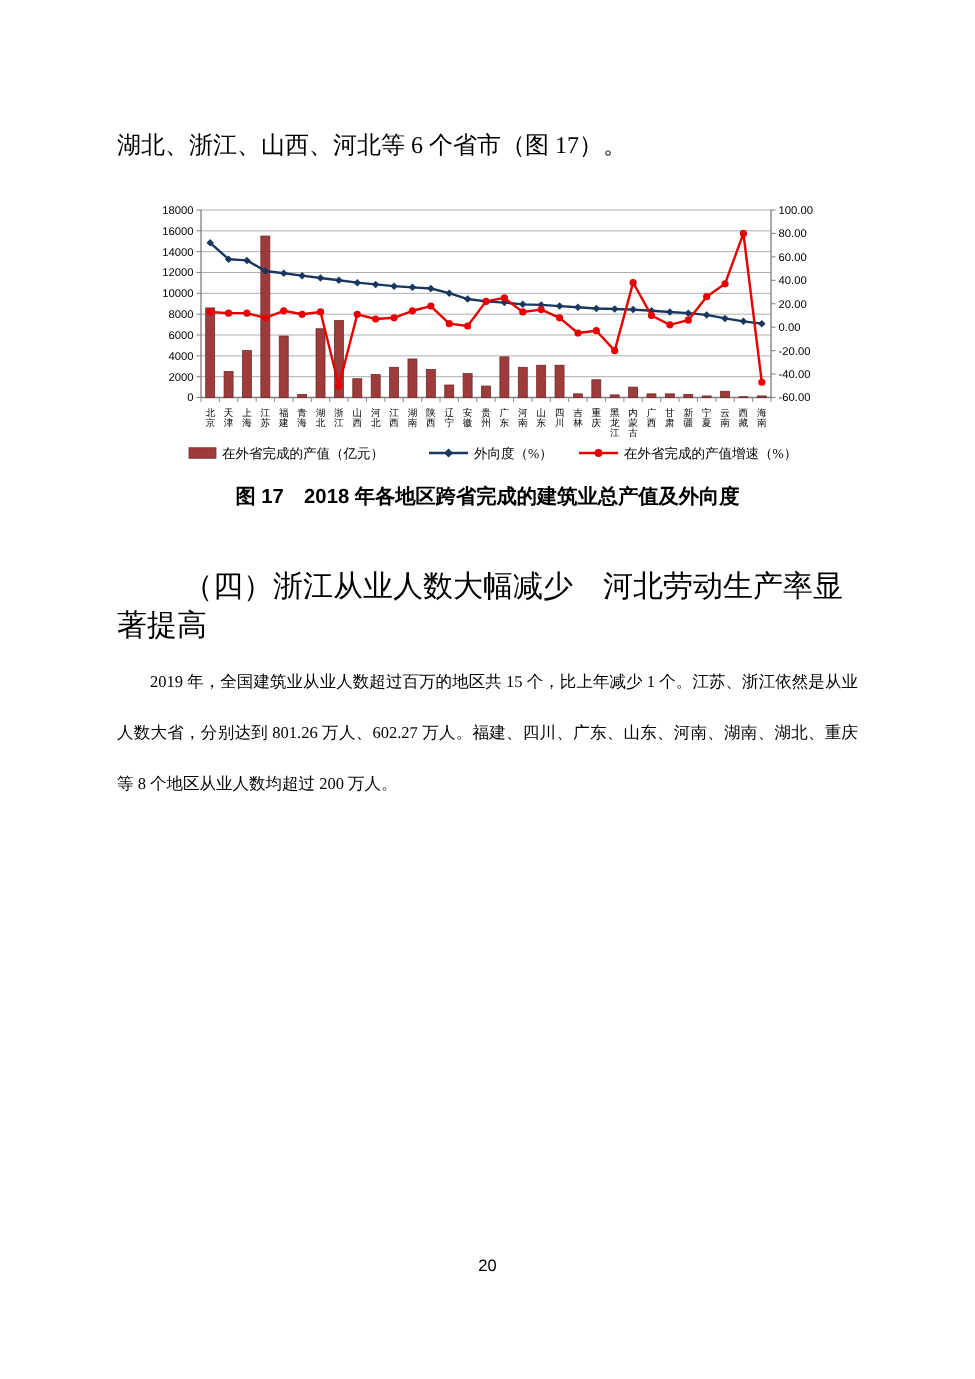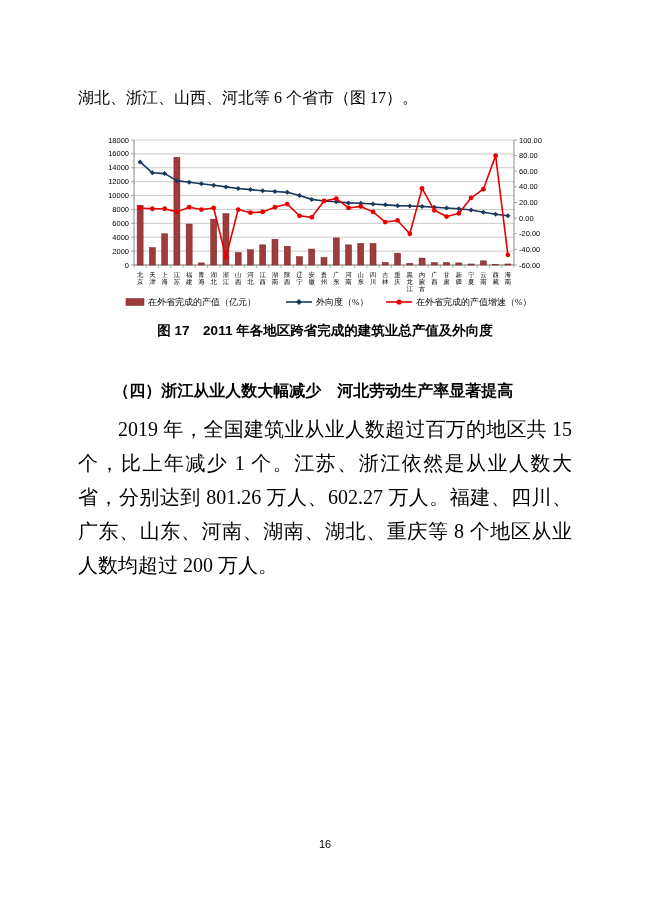--- a/index.html
+++ b/index.html
@@ -28,28 +28,28 @@
     margin-top:8px;
     font-family:"Liberation Sans", sans-serif;
     font-weight:bold;
     font-size:13.5px;
     text-align:center;
     white-space:pre;
   }
   .section-heading {
     margin-top:38px;
     font-family:"Liberation Sans", sans-serif;
-    font-weight:bold;
-    font-size:16px;
+    font-weight:normal;
+    font-size:20px;
     text-indent:2.2em;
     line-height:26px;
   }
   .body-para {
     margin-top:8px;
-    font-size:20px;
+    font-size:11px;
     line-height:34px;
     text-align:justify;
     text-indent:2em;
   }
   .body-para + .body-para { margin-top:0; }
   .page-number {
     position:absolute; top:838px; left:0;
     width:100%; text-align:center;
     font-family:"Liberation Sans", sans-serif;
     font-size:11px;
@@ -293,23 +293,23 @@
           <rect x="36" y="164.5" width="18" height="7" fill="#9E3B3B" stroke="#6e2424" stroke-width="0.5"></rect>
           <text x="58" y="171">在外省完成的产值（亿元）</text>
           <line x1="196" y1="168" x2="222" y2="168" stroke="#17375E" stroke-width="1.6"></line>
           <path d="M 209 165 L 212 168 L 209 171 L 206 168 Z" fill="#17375E"></path>
           <text x="226" y="171">外向度（%）</text>
           <line x1="296" y1="168" x2="322" y2="168" stroke="#E60000" stroke-width="1.6"></line>
           <circle cx="309" cy="168" r="2.6" fill="#E60000"></circle>
           <text x="326" y="171">在外省完成的产值增速（%）</text>
         </g>
       </svg>
-    <div class="figure-caption">图 17　2011 年各地区跨省完成的建筑业总产值及外向度</div>
+    <div class="figure-caption">图 17　2018 年各地区跨省完成的建筑业总产值及外向度</div>
   </div>
 
   <h3 class="section-heading">（四）浙江从业人数大幅减少　河北劳动生产率显著提高</h3>
 
   <p class="body-para">2019 年，全国建筑业从业人数超过百万的地区共 15 个，比上年减少 1 个。江苏、浙江依然是从业人数大省，分别达到 801.26 万人、602.27 万人。福建、四川、广东、山东、河南、湖南、湖北、重庆等 8 个地区从业人数均超过 200 万人。</p>
 
 
 </div>
 
-<div class="page-number">16</div>
+<div class="page-number">20</div>
 
 </body></html>

